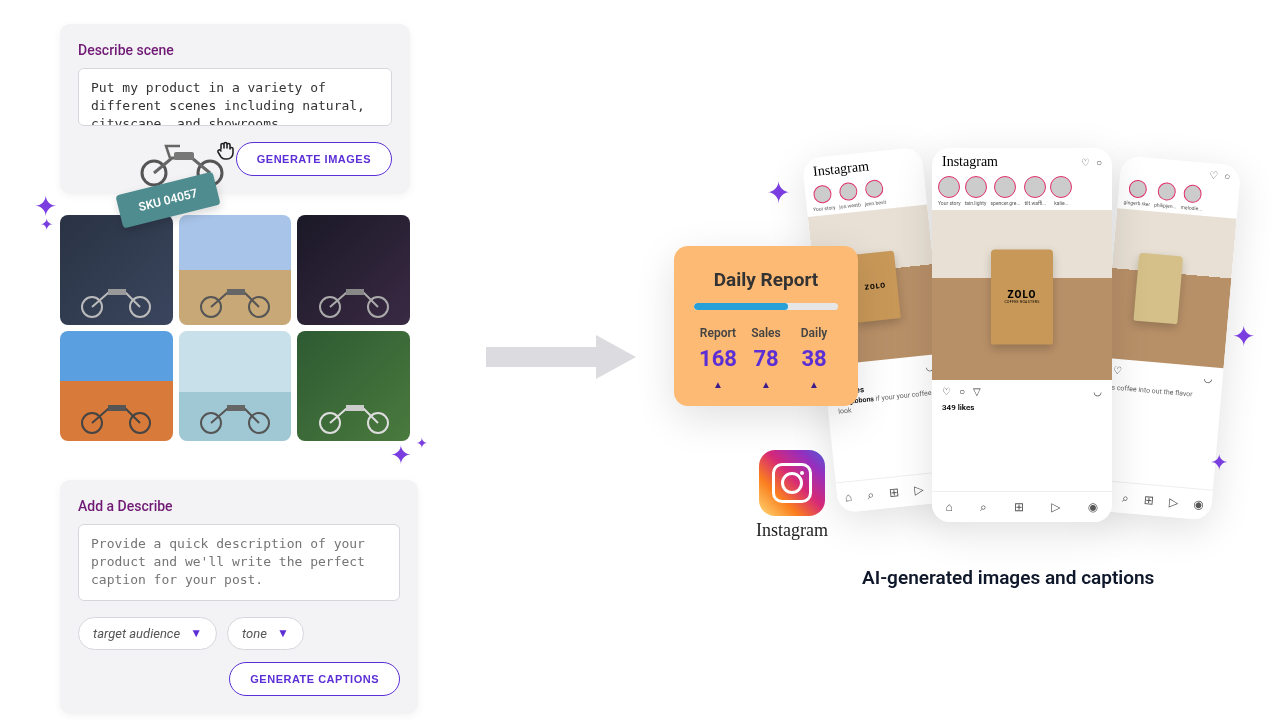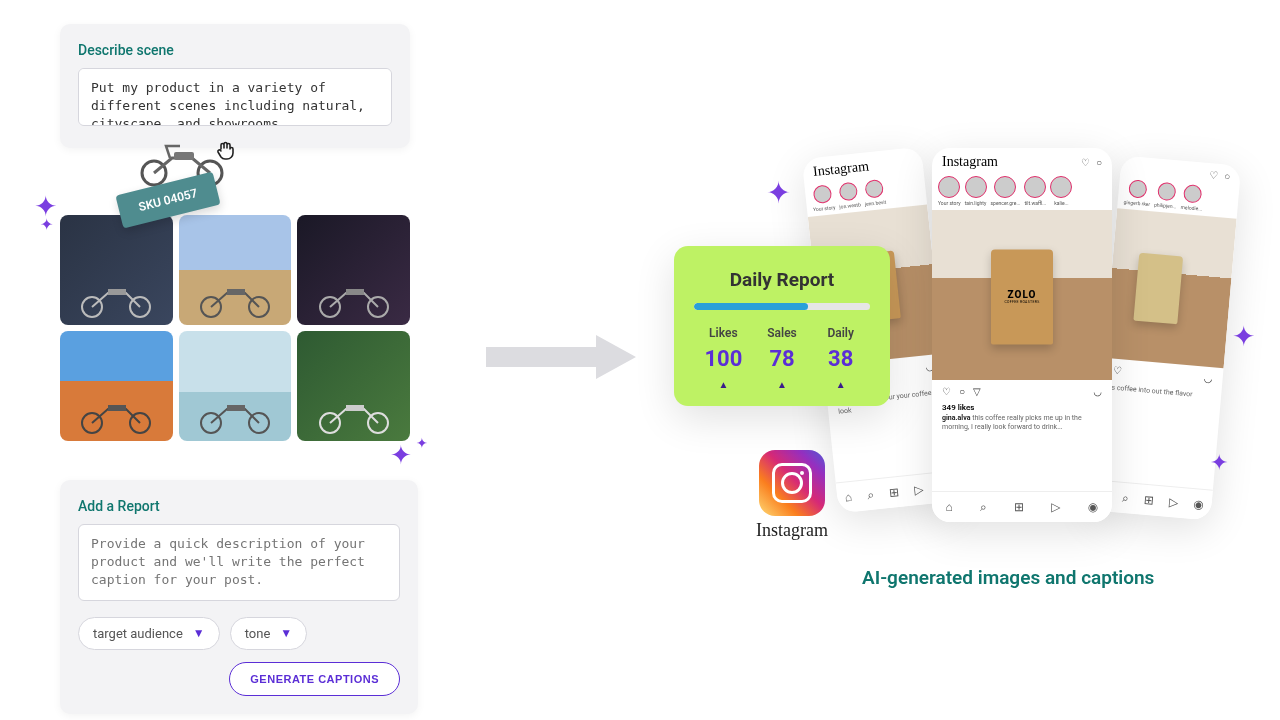--- a/index.html
+++ b/index.html
@@ -18,21 +18,21 @@
     box-shadow: 0 2px 8px rgba(0,0,0,0.05);
   }
   .describe-card {
     position: absolute;
     left: 60px;
     top: 24px;
     width: 350px;
   }
   .card-title {
     font-size: 14px;
-    color: #0f766e;
+    color: #701a75;
     margin-bottom: 10px;
     font-weight: 500;
   }
   .textbox {
     background: #fff;
     border: 1px solid #d6d6dd;
     border-radius: 6px;
     padding: 10px 12px;
     font-size: 13px;
     color: #333;
@@ -129,20 +129,21 @@
     background: #fff;
     border: 1px solid #d6d6dd;
     border-radius: 18px;
     padding: 8px 14px;
     font-size: 13px;
     color: #555;
     display: flex;
     align-items: center;
     gap: 10px;
     cursor: pointer;
+    font-style: italic;
   }
   .chev { color: #5b2ed6; font-size: 12px; }
   
   .arrow {
     position: absolute;
     left: 486px;
     top: 335px;
     width: 150px;
     height: 44px;
   }
@@ -213,22 +214,22 @@
     font-size: 12px;
     color: #555;
     border-top: 1px solid #eee;
     background: #fff;
   }
   
   .report {
     position: absolute;
     left: 674px;
     top: 246px;
-    width: 216px;
-    background: #bef264;
+    width: 184px;
+    background: #fdba74;
     border-radius: 14px;
     box-shadow: 0 12px 40px rgba(0,0,0,0.12);
     padding: 22px 20px 16px;
     z-index: 4;
   }
   .report-title {
     font-size: 19px;
     font-weight: 700;
     color: #333;
     text-align: center;
@@ -274,21 +275,21 @@
   .ig-cam::after { content: ""; position: absolute; width: 16px; height: 16px; border: 3px solid #fff; border-radius: 50%; top: 50%; left: 50%; transform: translate(-50%,-50%); }
   .ig-cam::before { content: ""; position: absolute; width: 4px; height: 4px; background: #fff; border-radius: 50%; top: 5px; right: 5px; }
   .ig-word { font-family: cursive; font-size: 18px; color: #222; margin-top: 4px; }
   
   .tagline {
     position: absolute;
     left: 862px;
     top: 566px;
     font-size: 19px;
     font-weight: 600;
-    color: #0f766e;
+    color: #0f172a;
     text-align: right;
   }
   
   .spark { position: absolute; color: #7a3ee0; z-index: 10; }
   .sp1 { left: 34px; top: 190px; font-size: 28px; }
   .sp2 { left: 40px; top: 215px; font-size: 16px; }
   .sp3 { left: 390px; top: 440px; font-size: 26px; }
   .sp4 { left: 416px; top: 435px; font-size: 14px; }
   .sp5 { left: 766px; top: 175px; font-size: 30px; }
   .sp6 { left: 1232px; top: 320px; font-size: 28px; }
@@ -301,20 +302,23 @@
 <div class="spark sp2">✦</div>
 <div class="spark sp3">✦</div>
 <div class="spark sp4">✦</div>
 <div class="spark sp5">✦</div>
 <div class="spark sp6">✦</div>
 <div class="spark sp7">✦</div>
 
 <div class="card describe-card">
   <div class="card-title">Describe scene</div>
   <textarea class="textbox" rows="2" style="">Put my product in a variety of different scenes including natural, cityscape, and showrooms.</textarea>
+  <div class="btn-row">
+    <button class="btn">GENERATE IMAGES</button>
+  </div>
 </div>
 
 <div class="sku-wrap">
   <svg class="moto-sku" viewBox="0 0 100 60">
     <circle cx="22" cy="45" r="12" fill="none" stroke="#555" stroke-width="3"></circle>
     <circle cx="78" cy="45" r="12" fill="none" stroke="#555" stroke-width="3"></circle>
     <path d="M22 45 L40 30 L60 30 L78 45" stroke="#666" stroke-width="3" fill="none"></path>
     <path d="M38 30 L34 18 L48 18" stroke="#666" stroke-width="2.5" fill="none"></path>
     <rect x="42" y="24" width="20" height="8" rx="2" fill="#777"></rect>
   </svg>
@@ -371,21 +375,21 @@
       <svg class="moto-shape" viewBox="0 0 80 48">
         <circle cx="16" cy="36" r="10" fill="none" stroke="#ddd" stroke-width="2"></circle>
         <circle cx="64" cy="36" r="10" fill="none" stroke="#ddd" stroke-width="2"></circle>
         <path d="M16 36 L32 22 L50 22 L64 36" stroke="#ddd" stroke-width="2" fill="none"></path>
         <rect x="32" y="18" width="18" height="6" fill="#ccc"></rect>
       </svg>
     </div>
 </div>
 
 <div class="card caption-card">
-  <div class="card-title">Add a Report</div>
+  <div class="card-title">Add a Describe</div>
   <textarea class="textbox placeholder" rows="3" placeholder="Provide a quick description of your product and we'll write the perfect caption for your post." style=""></textarea>
   <div class="selects">
     <div class="sel">
       <span>target audience</span>
       <span class="chev">▼</span>
     </div>
     <div class="sel">
       <span>tone</span>
       <span class="chev">▼</span>
     </div>
@@ -519,39 +523,38 @@
   </div>
   <div class="post-actions">
     <div class="lft">
       <span>♡</span>
       <span>○</span>
       <span>▽</span>
     </div>
     <span>◡</span>
   </div>
   <div class="likes">349 likes</div>
-  <div class="cap"><b>gina.alva</b><span> this coffee really picks me up in the morning, I really look forward to drink...</span></div>
   <div class="bottom-nav">
     <span>⌂</span>
     <span>⌕</span>
     <span>⊞</span>
     <span>▷</span>
     <span>◉</span>
   </div>
 </div>
 
 <div class="report">
   <div class="report-title">Daily Report</div>
   <div class="prog">
       <div class="prog-fill"></div>
     </div>
   <div class="stats">
     <div class="stat">
-      <div class="stat-lbl">Likes</div>
-      <div class="stat-val">100</div>
+      <div class="stat-lbl">Report</div>
+      <div class="stat-val">168</div>
       <div class="stat-tri">▲</div>
     </div>
     <div class="stat">
       <div class="stat-lbl">Sales</div>
       <div class="stat-val">78</div>
       <div class="stat-tri">▲</div>
     </div>
     <div class="stat">
       <div class="stat-lbl">Daily</div>
       <div class="stat-val">38</div>

